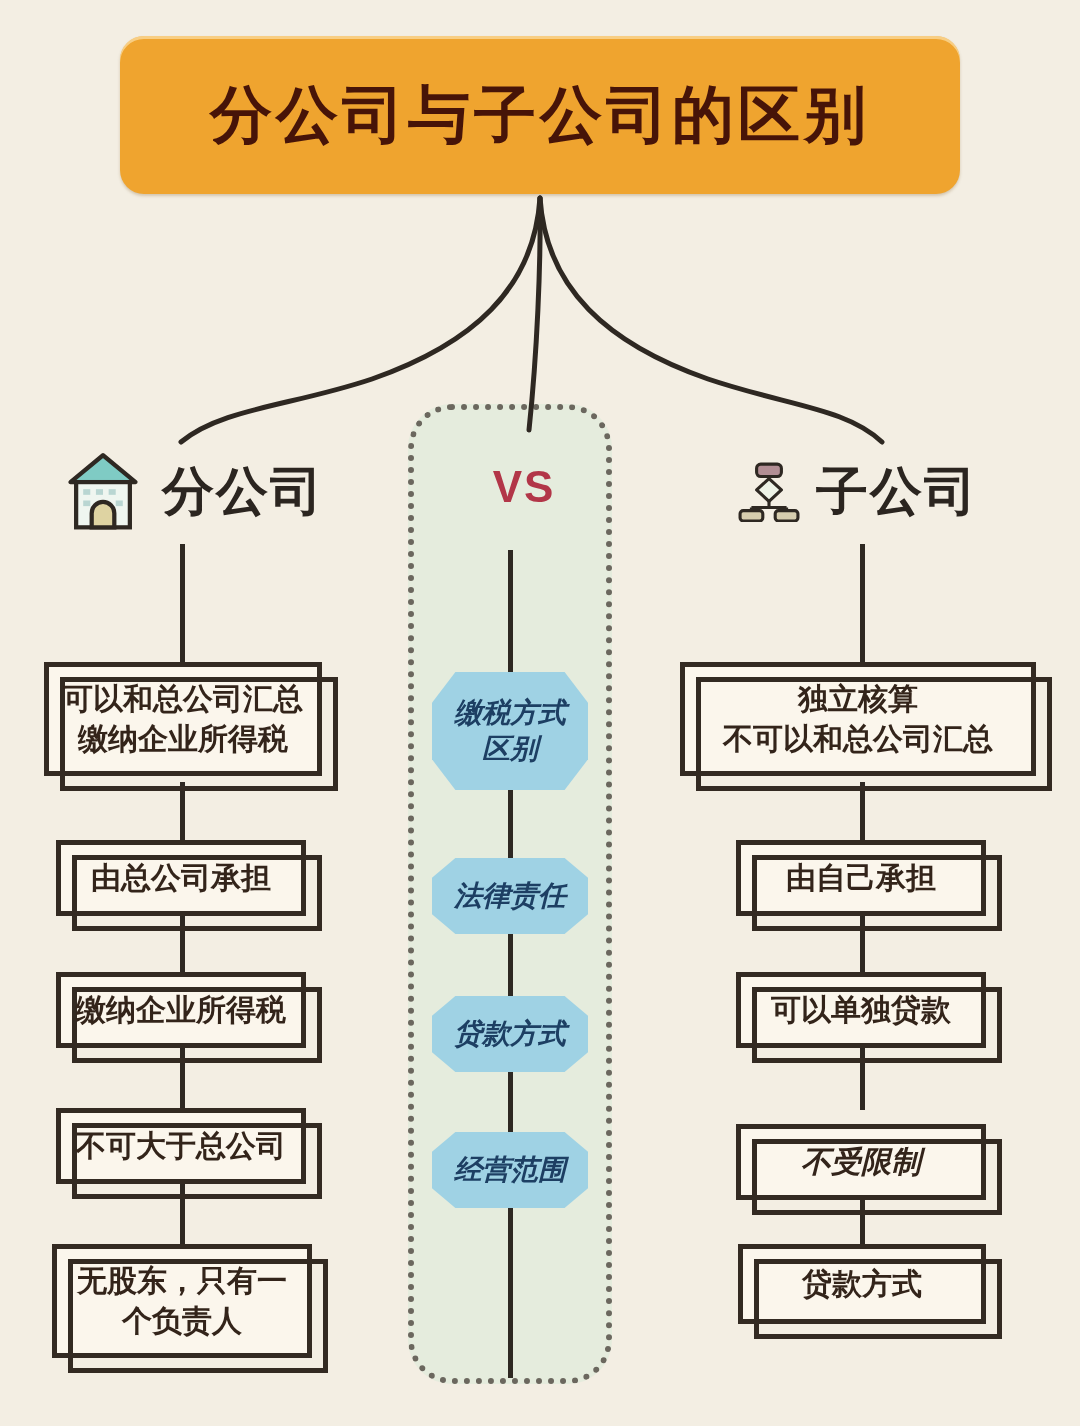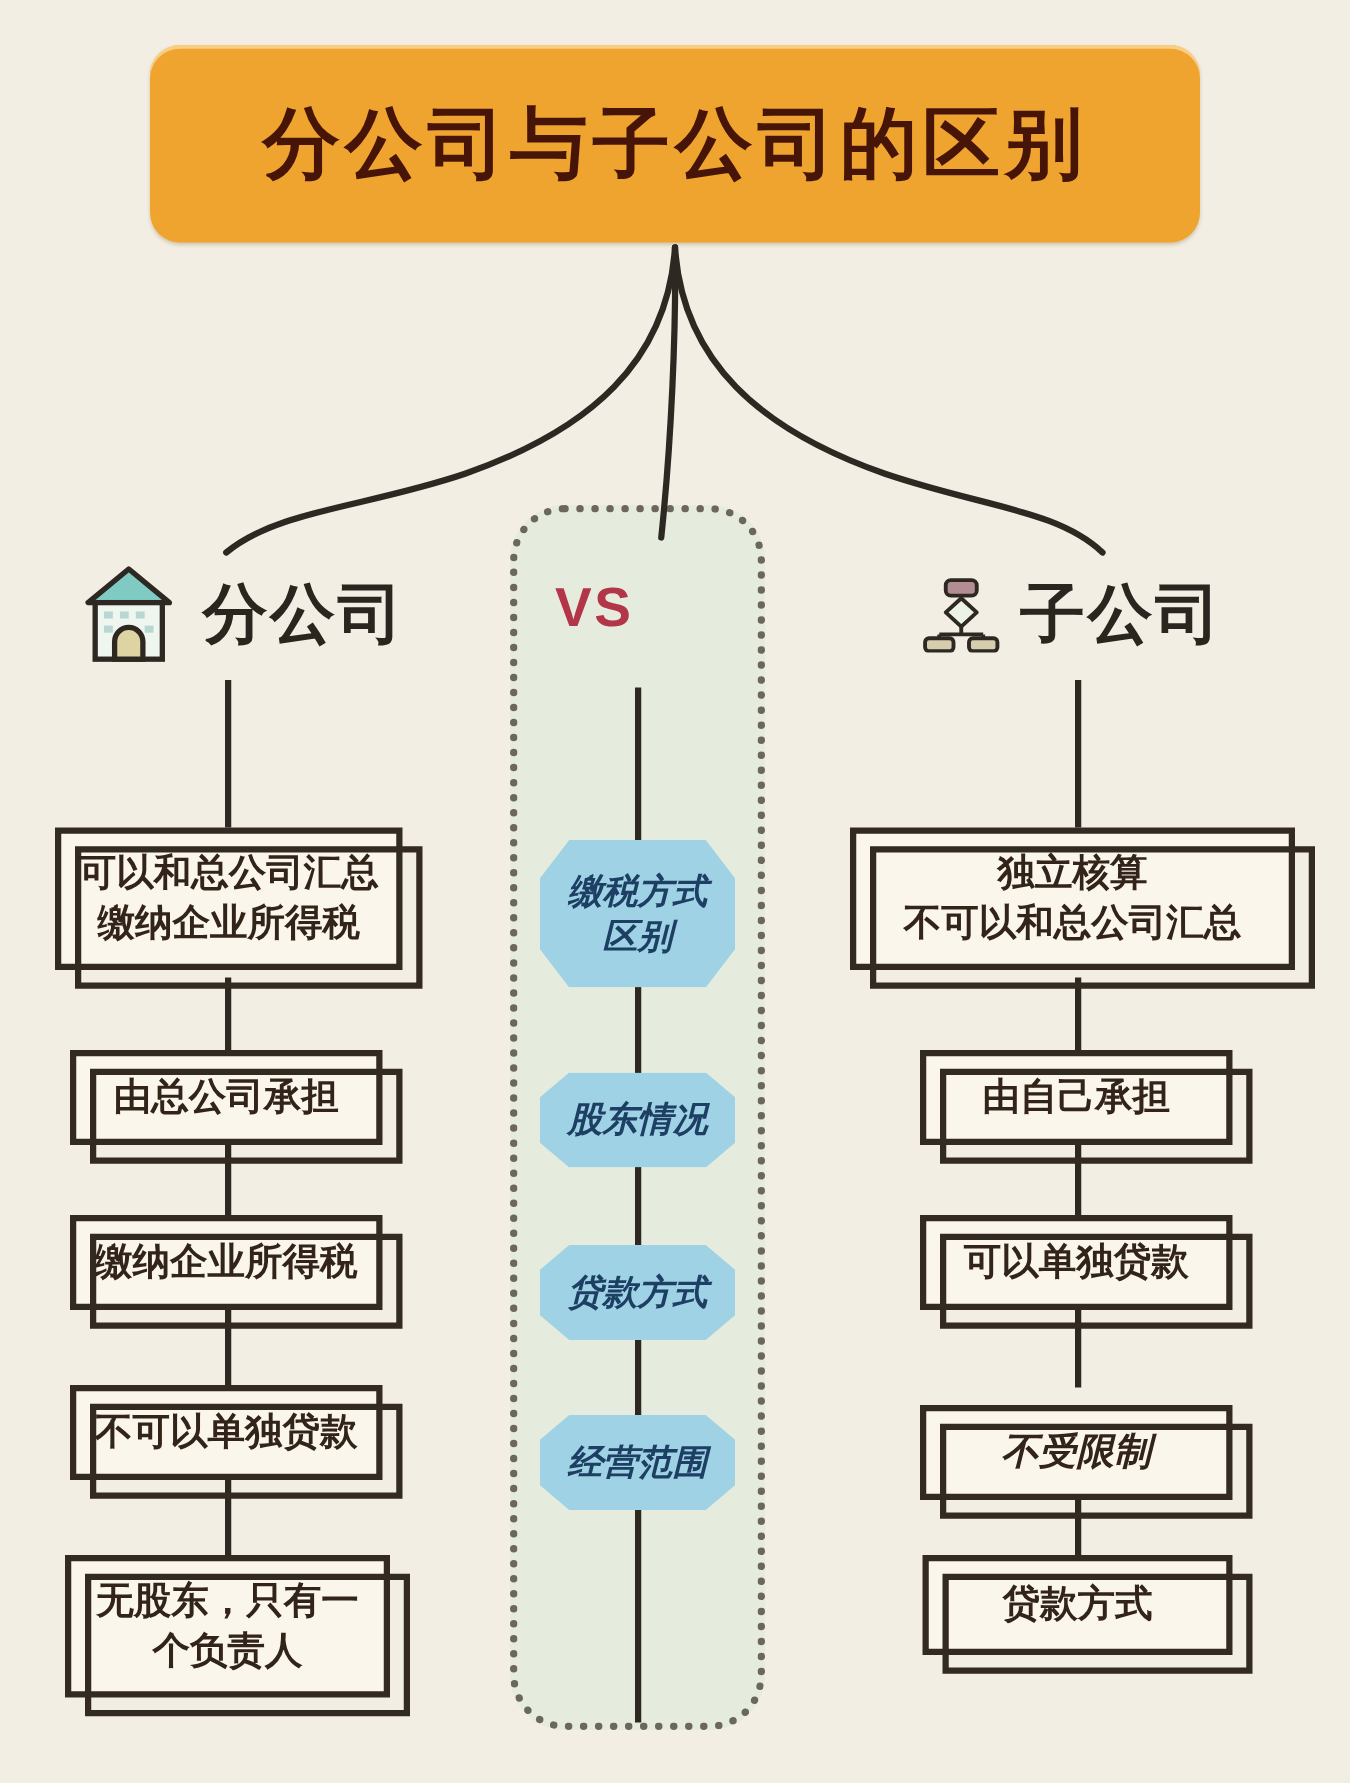--- a/index.html
+++ b/index.html
@@ -53,22 +53,23 @@
     display:flex;align-items:center;gap:16px;
   }
   .col-header .hdr-text{
     font-size:52px;font-weight:800;color:#2b2520;letter-spacing:2px;
     white-space:nowrap;
   }
   .left-header{left:60px;}
   .right-header{left:738px;}
   .vs-label{
     position:absolute;left:408px;top:462px;width:232px;
+    text-align:center;
     font-size:44px;font-weight:800;color:var(--vs_text);
-    letter-spacing:2px;z-index:4;margin-left:36px;
+    letter-spacing:2px;z-index:4;
   }
   
   .center-panel{
     position:absolute;left:408px;top:404px;width:192px;height:968px;
     background:var(--panel_bg);
     border:6px dotted var(--panel_dots);
     border-radius:44px;
     z-index:1;
   }
   .center-line{
@@ -170,21 +171,21 @@
     <span class="hdr-text">子公司</span>
   </div>
 
   <div class="center-panel">
     <div class="center-line"></div>
     <div class="hex hex1">
       <span class="hex-text">缴税方式
 区别</span>
     </div>
     <div class="hex hex2">
-      <span class="hex-text">股东情况</span>
+      <span class="hex-text">法律责任</span>
     </div>
     <div class="hex hex3">
       <span class="hex-text">贷款方式</span>
     </div>
     <div class="hex hex4">
       <span class="hex-text">经营范围</span>
     </div>
   </div>
 
   <div class="vline" style="left:180px;top:544px;height:120px;"></div>
@@ -203,21 +204,21 @@
     <span class="box-text">可以和总公司汇总
 缴纳企业所得税</span>
   </div>
   <div class="box l2">
     <span class="box-text">由总公司承担</span>
   </div>
   <div class="box l3">
     <span class="box-text">缴纳企业所得税</span>
   </div>
   <div class="box l4">
-    <span class="box-text">不可以单独贷款</span>
+    <span class="box-text">不可大于总公司</span>
   </div>
   <div class="box l5">
     <span class="box-text">无股东，只有一
 个负责人</span>
   </div>
 
   <div class="box r1">
     <span class="box-text">独立核算
 不可以和总公司汇总</span>
   </div>

